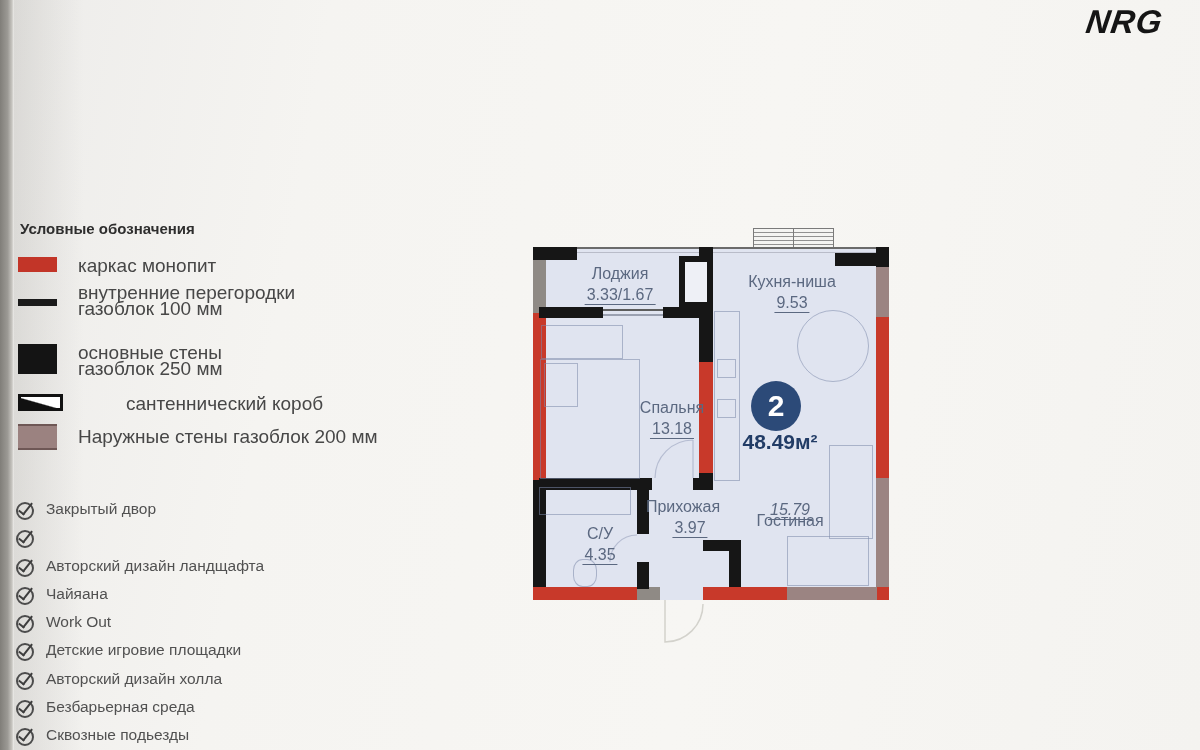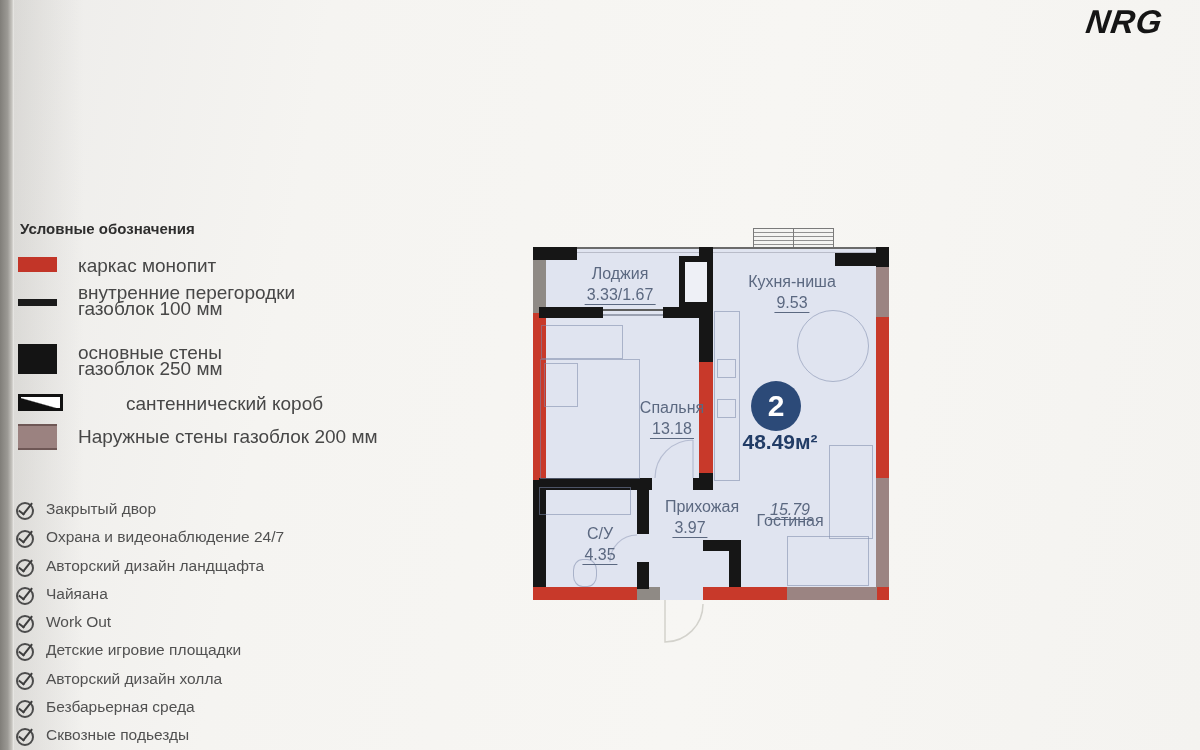--- a/index.html
+++ b/index.html
@@ -75,21 +75,21 @@
 
   <div class="sw sw-outline abs" style="top:394px;"></div>
   <div class="lg-label" style="top:396px;margin-left:48px;">сантеннический короб</div>
 
   <div class="sw sw-mauve abs" style="top:424px;"></div>
   <div class="lg-label" style="top:429px;">Наружные стены газоблок 200 мм</div>
 
 
   <ul id="benefits" class="abs">
     <li><span class="ck"></span><span>Закрытый двор</span></li>
-    <li><span class="ck"></span><span>Охрана и видеонаблюдение 24/7</span></li>
+    <li><span class="ck"></span></li>
     <li><span class="ck"></span><span>Авторский дизайн ландщафта</span></li>
     <li><span class="ck"></span><span>Чайяана</span></li>
     <li><span class="ck"></span><span>Work Out</span></li>
     <li><span class="ck"></span><span>Детские игровие площадки</span></li>
     <li><span class="ck"></span><span>Авторский дизайн холла</span></li>
     <li><span class="ck"></span><span>Безбарьерная среда</span></li>
     <li><span class="ck"></span><span>Сквозные подьезды</span></li>
   </ul>
 
   <div class="ward" style="left:753px;top:228px;width:39px;height:21px;"></div>
@@ -163,21 +163,21 @@
 
     <div class="rname" style="left:259px;top:26px;">Кухня-ниша</div>
     <div class="rarea" style="left:259px;top:47px;">9.53</div>
 
     <div class="rname" style="left:139px;top:152px;">Спальня</div>
     <div class="rarea" style="left:139px;top:173px;">13.18</div>
 
     <div class="rname" style="left:257px;top:233px;margin-top:32px;">Гостиная</div>
     <div class="rarea" style="left:257px;top:254px;font-style:italic;">15.79</div>
 
-    <div class="rname" style="left:169px;top:251px;">Прихожая</div>
+    <div class="rname" style="left:150px;top:251px;">Прихожая</div>
     <div class="rarea" style="left:157px;top:272px;">3.97</div>
 
     <div class="rname" style="left:67px;top:278px;">С/У</div>
     <div class="rarea" style="left:67px;top:299px;">4.35</div>
 
     <div id="badge" class="abs">2</div>
     <div id="total-area" class="abs">48.49м²</div>
   </div>
 
   <svg class="abs" style="left:533px;top:598px;" width="356" height="60" viewBox="0 0 356 60">

